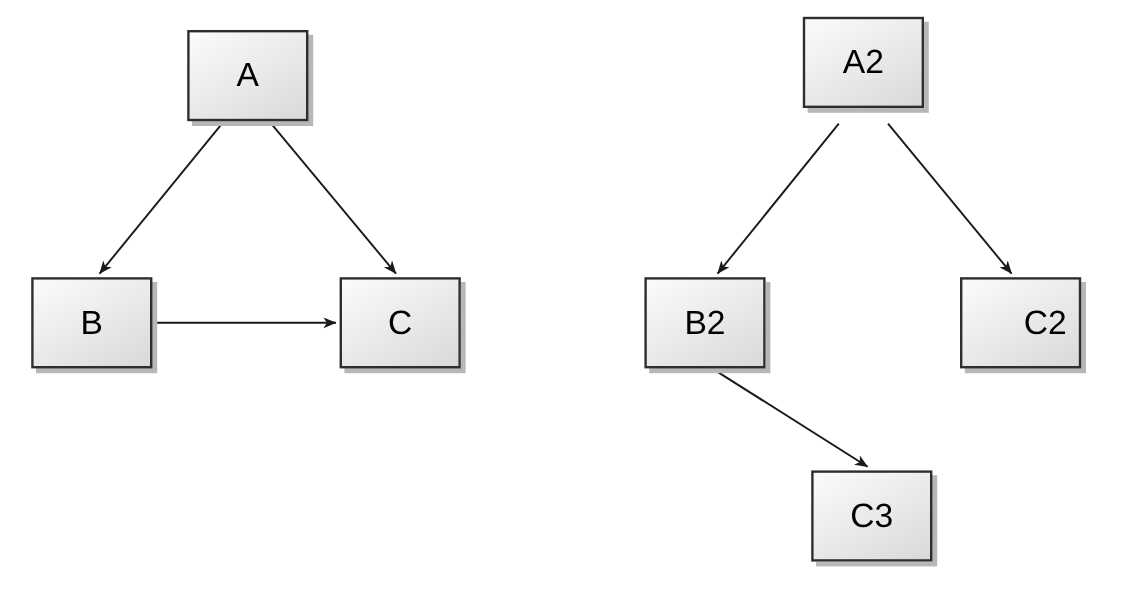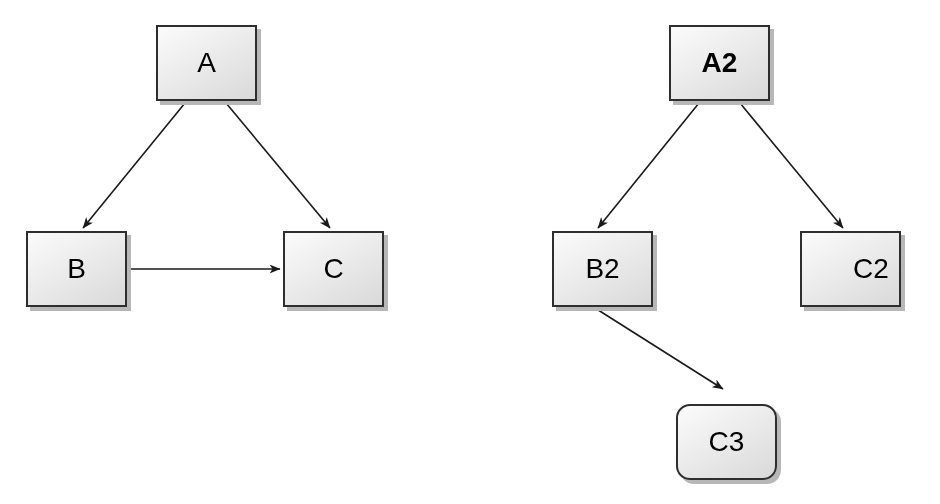--- a/index.html
+++ b/index.html
@@ -64,26 +64,26 @@
   <div class="node" style="left:156px; top:25px;">
     <span class="node-label">A</span>
   </div>
   <div class="node" style="left:26px;  top:231px;">
     <span class="node-label">B</span>
   </div>
   <div class="node" style="left:283px; top:231px;">
     <span class="node-label">C</span>
   </div>
 
-  <div class="node" style="left:669px; top:25px;font-weight:bold;">
+  <div class="node" style="left:669px; top:14px;">
     <span class="node-label">A2</span>
   </div>
-  <div class="node" style="left:552px; top:231px;">
+  <div class="node" style="left:537px; top:231px;">
     <span class="node-label">B2</span>
   </div>
   <div class="node" style="left:800px; top:231px;padding-left:41px;">
     <span class="node-label">C2</span>
   </div>
-  <div class="node" style="left:676px; top:404px;border-radius:14px;">
+  <div class="node" style="left:676px; top:392px;">
     <span class="node-label">C3</span>
   </div>
 
 </div>
 
 </body></html>

